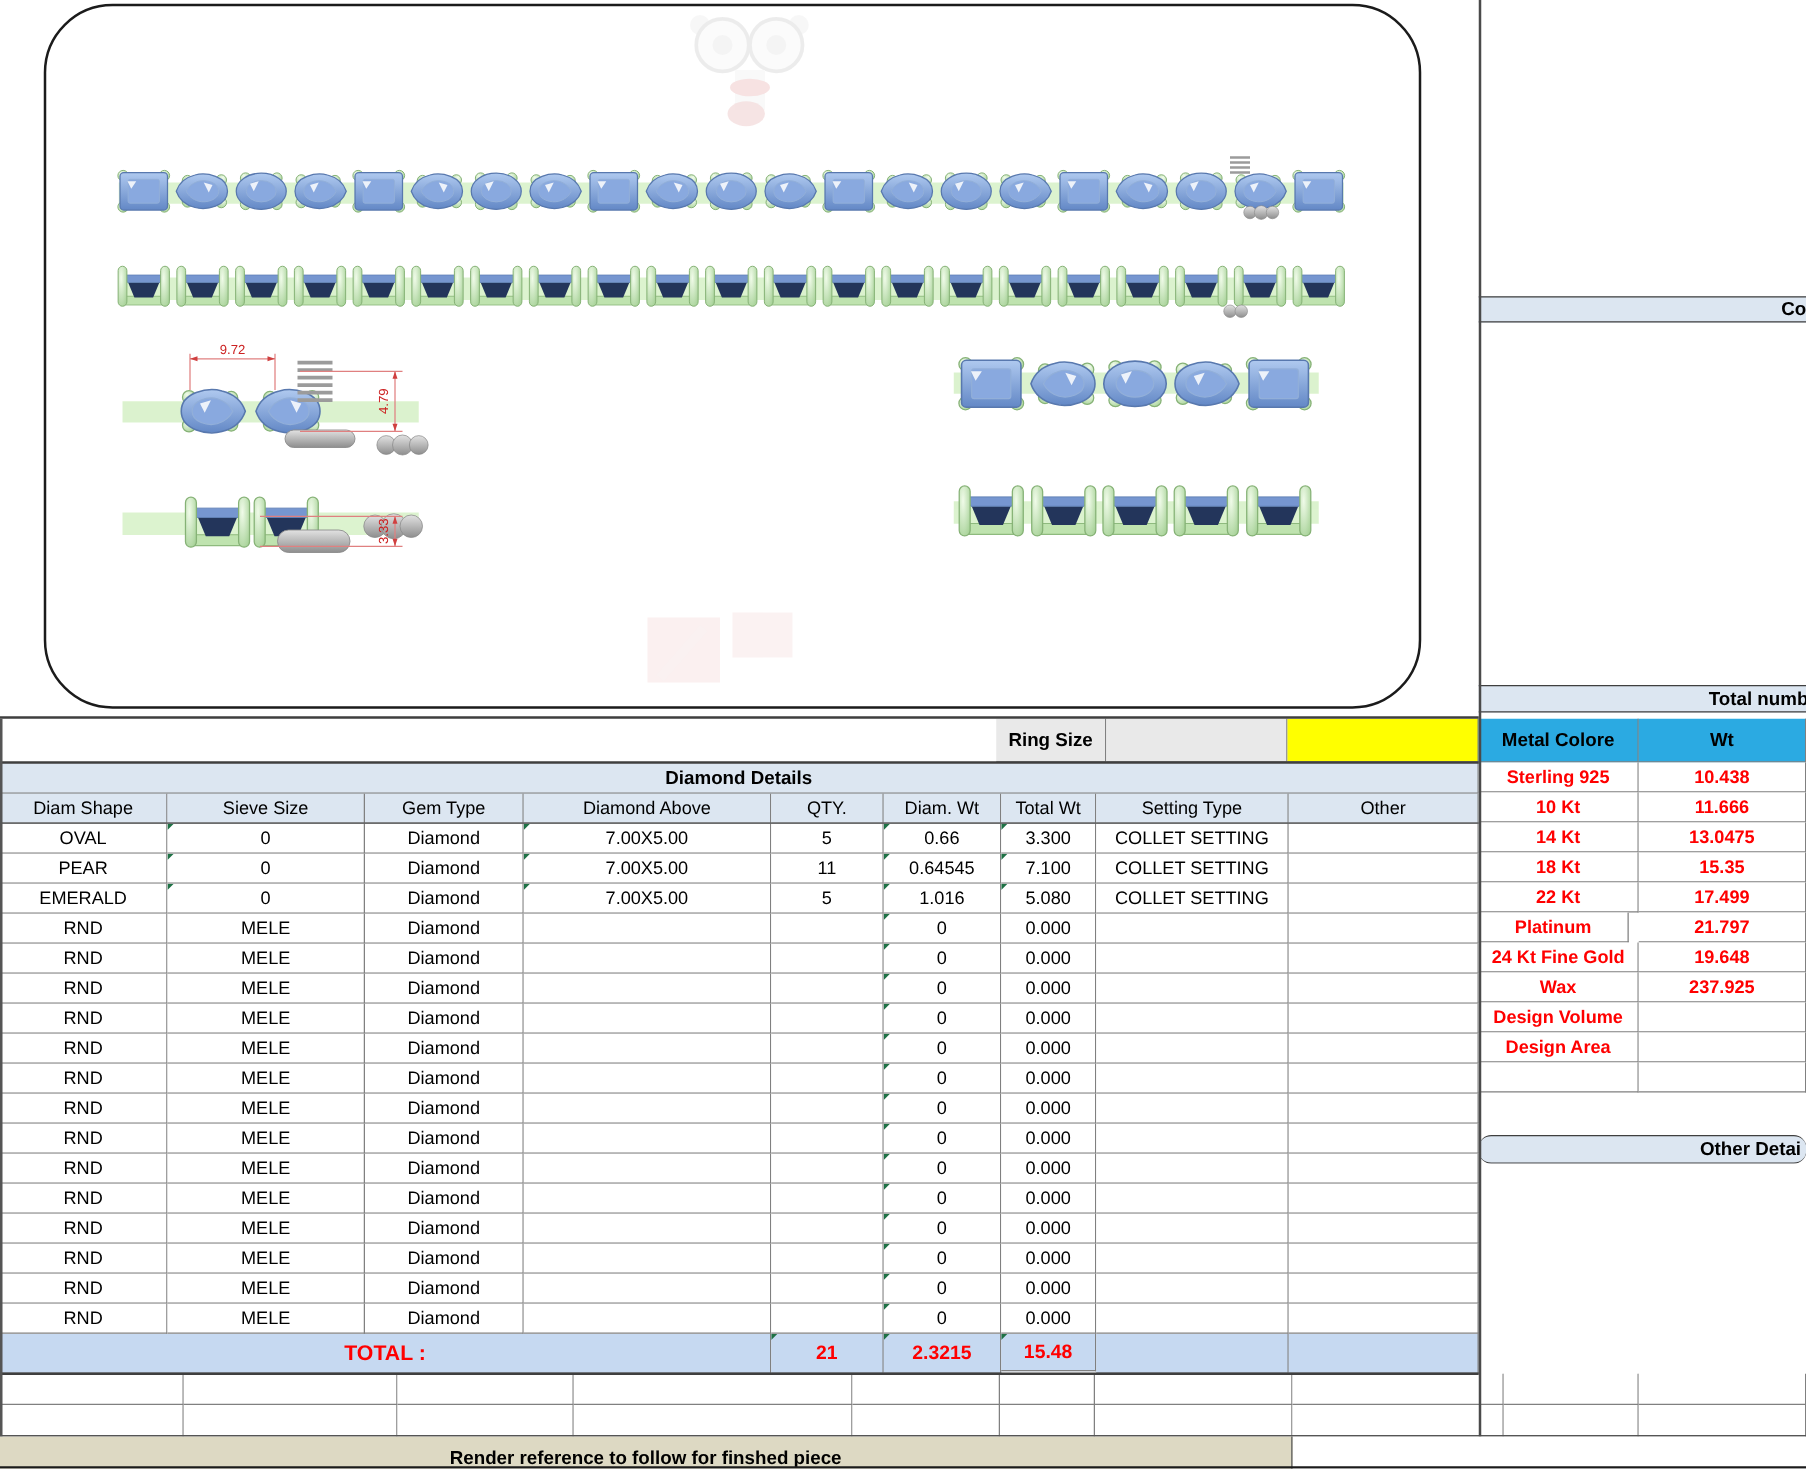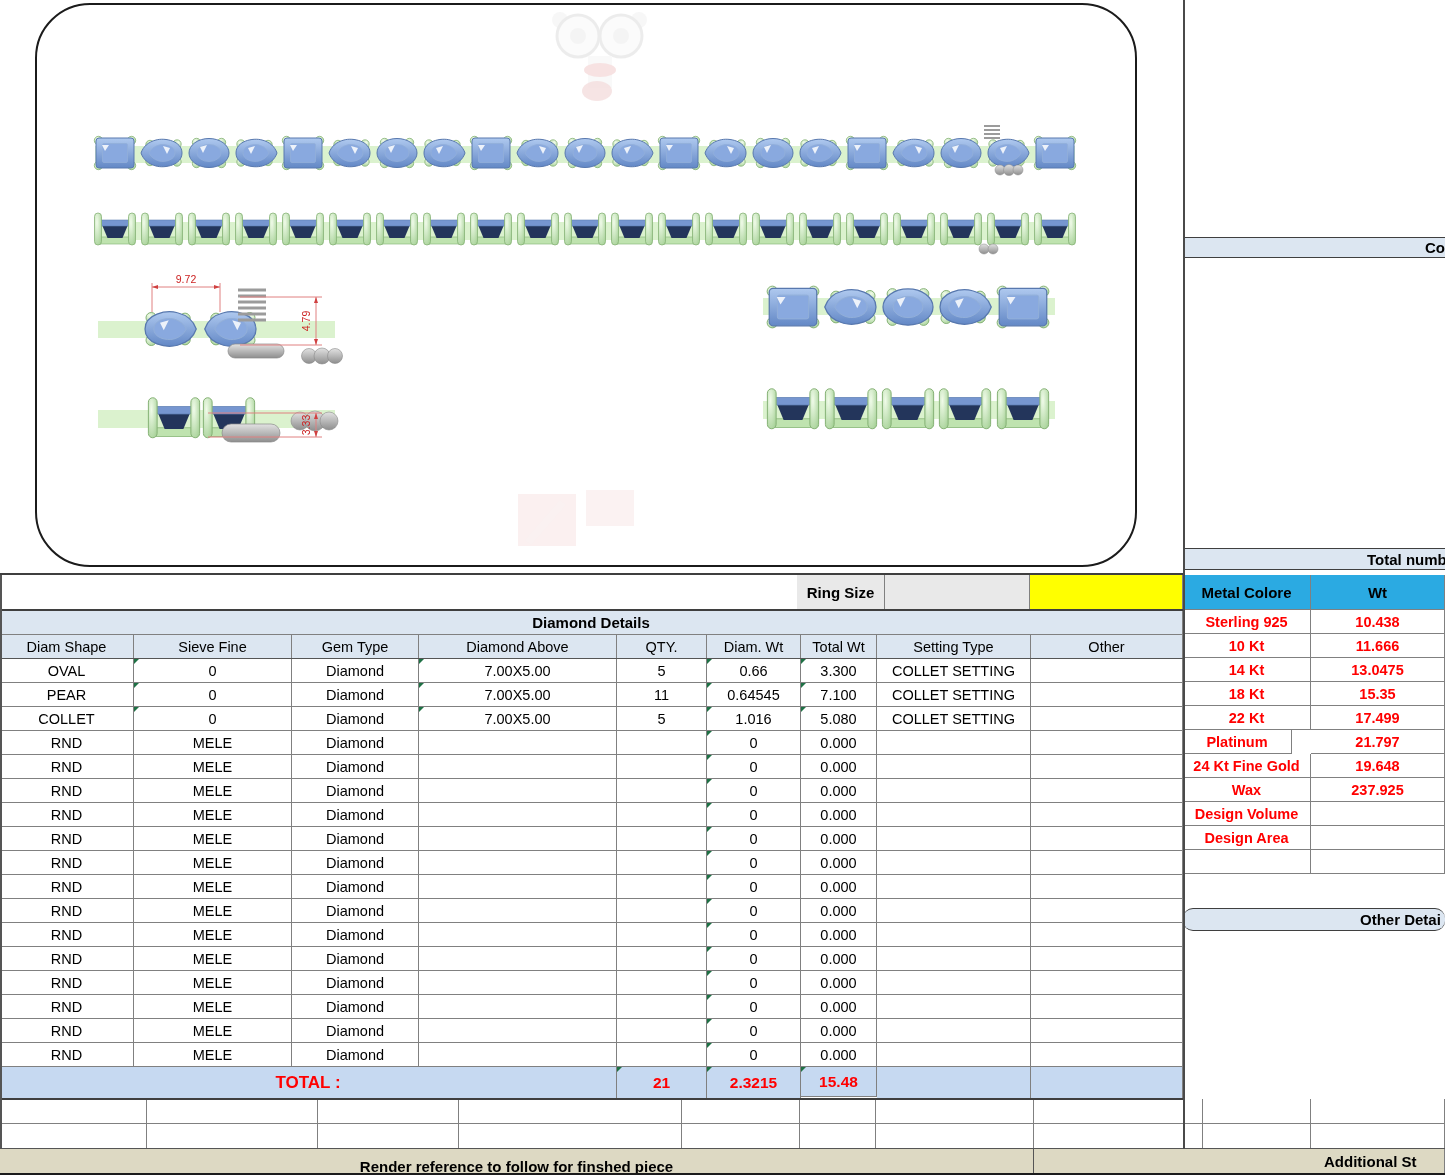--- a/index.html
+++ b/index.html
@@ -252,35 +252,32 @@
     <span style="margin-left:184px;">Total numb</span>
   </div>
   <div class="strip sheet" style="left:1183px;top:908px;width:262px;height:23px;border-radius:10px;">
     <span style="margin-left:177px;">Other Detai</span>
   </div>
 
   <div class="cell sheet" style="left:1183px;top:575px;width:128px;height:35px;background:#2BAAE2;font-weight:bold;font-size:15px;">Metal Colore</div>
   <div class="cell sheet" style="left:1311px;top:575px;width:134px;height:35px;background:#2BAAE2;font-weight:bold;font-size:15px;">Wt</div>
 
   <div class="cell sheet" style="left:0;top:1149px;width:1034px;height:36px;background:#DDD9C3;font-weight:bold;font-size:15px;border-right:1px solid #555;">Render reference to follow for finshed piece</div>
-  <div class="cell sheet" style="left:1034px;top:1149px;width:411px;height:26px;background:#DDD9C3;font-weight:bold;font-size:15px;justify-content:flex-start;">
-    <span style="margin-left:290px;">Additional St</span>
-  </div>
 
   <div class="line" style="left:0;top:573px;width:1183px;height:2px;"></div>
   <div class="line" style="left:0;top:608.5px;width:1183px;height:2px;"></div>
   <div class="line" style="left:0;top:657.5px;width:1183px;height:1.5px;background:#555;"></div>
   <div class="line" style="left:0;top:1097.5px;width:1183px;height:2px;"></div>
   <div class="line" style="left:0;top:1147.8px;width:1445px;height:1.5px;background:#555;"></div>
   <div class="line" style="left:0;top:1172.5px;width:1445px;height:2.5px;background:#1b1b1b;"></div>
   <div class="line" style="left:0;top:575px;width:1.5px;height:574px;background:#555;"></div>
   <div class="line" style="left:1183px;top:0;width:2px;height:1149px;background:#4a4a4a;"></div>
 
 <div class="cell sheet" style="left: 0px; top: 635px; width: 134px; height: 24px; background: rgb(220, 230, 241);">Diam Shape</div>
-    <div class="cell sheet" style="left: 134px; top: 635px; width: 158px; height: 24px; background: rgb(220, 230, 241);">Sieve Fine</div>
+    <div class="cell sheet" style="left: 134px; top: 635px; width: 158px; height: 24px; background: rgb(220, 230, 241);">Sieve Size</div>
     <div class="cell sheet" style="left: 292px; top: 635px; width: 127px; height: 24px; background: rgb(220, 230, 241);">Gem Type</div>
     <div class="cell sheet" style="left: 419px; top: 635px; width: 198px; height: 24px; background: rgb(220, 230, 241);">Diamond Above</div>
     <div class="cell sheet" style="left: 617px; top: 635px; width: 90px; height: 24px; background: rgb(220, 230, 241);">QTY.</div>
     <div class="cell sheet" style="left: 707px; top: 635px; width: 94px; height: 24px; background: rgb(220, 230, 241);">Diam. Wt</div>
     <div class="cell sheet" style="left: 801px; top: 635px; width: 76px; height: 24px; background: rgb(220, 230, 241);">Total Wt</div>
     <div class="cell sheet" style="left: 877px; top: 635px; width: 154px; height: 24px; background: rgb(220, 230, 241);">Setting Type</div>
     <div class="cell sheet" style="left: 1031px; top: 635px; width: 152px; height: 24px; background: rgb(220, 230, 241);">Other</div>
     <div class="cell sheet" style="left: 0px; top: 659px; width: 134px; height: 24px;">OVAL</div>
     <div class="cell sheet tri" style="left: 134px; top: 659px; width: 158px; height: 24px;">0</div>
     <div class="cell sheet" style="left: 292px; top: 659px; width: 127px; height: 24px;">Diamond</div>
@@ -292,21 +289,21 @@
     <div class="cell sheet" style="left: 1031px; top: 659px; width: 152px; height: 24px;"></div>
     <div class="cell sheet" style="left: 0px; top: 683px; width: 134px; height: 24px;">PEAR</div>
     <div class="cell sheet tri" style="left: 134px; top: 683px; width: 158px; height: 24px;">0</div>
     <div class="cell sheet" style="left: 292px; top: 683px; width: 127px; height: 24px;">Diamond</div>
     <div class="cell sheet tri" style="left: 419px; top: 683px; width: 198px; height: 24px;">7.00X5.00</div>
     <div class="cell sheet" style="left: 617px; top: 683px; width: 90px; height: 24px;">11</div>
     <div class="cell sheet tri" style="left: 707px; top: 683px; width: 94px; height: 24px;">0.64545</div>
     <div class="cell sheet tri" style="left: 801px; top: 683px; width: 76px; height: 24px;">7.100</div>
     <div class="cell sheet" style="left: 877px; top: 683px; width: 154px; height: 24px;">COLLET SETTING</div>
     <div class="cell sheet" style="left: 1031px; top: 683px; width: 152px; height: 24px;"></div>
-    <div class="cell sheet" style="left: 0px; top: 707px; width: 134px; height: 24px;">COLLET</div>
+    <div class="cell sheet" style="left: 0px; top: 707px; width: 134px; height: 24px;">EMERALD</div>
     <div class="cell sheet tri" style="left: 134px; top: 707px; width: 158px; height: 24px;">0</div>
     <div class="cell sheet" style="left: 292px; top: 707px; width: 127px; height: 24px;">Diamond</div>
     <div class="cell sheet tri" style="left: 419px; top: 707px; width: 198px; height: 24px;">7.00X5.00</div>
     <div class="cell sheet" style="left: 617px; top: 707px; width: 90px; height: 24px;">5</div>
     <div class="cell sheet tri" style="left: 707px; top: 707px; width: 94px; height: 24px;">1.016</div>
     <div class="cell sheet tri" style="left: 801px; top: 707px; width: 76px; height: 24px;">5.080</div>
     <div class="cell sheet" style="left: 877px; top: 707px; width: 154px; height: 24px;">COLLET SETTING</div>
     <div class="cell sheet" style="left: 1031px; top: 707px; width: 152px; height: 24px;"></div>
     <div class="cell sheet" style="left: 0px; top: 731px; width: 134px; height: 24px;">RND</div>
     <div class="cell sheet" style="left: 134px; top: 731px; width: 158px; height: 24px;">MELE</div>
@@ -437,21 +434,21 @@
     <div class="cell sheet redb" style="left: 1183px; top: 610px; width: 128px; height: 24px;">Sterling 925</div>
     <div class="cell sheet redb" style="left: 1311px; top: 610px; width: 134px; height: 24px;">10.438</div>
     <div class="cell sheet redb" style="left: 1183px; top: 634px; width: 128px; height: 24px;">10 Kt</div>
     <div class="cell sheet redb" style="left: 1311px; top: 634px; width: 134px; height: 24px;">11.666</div>
     <div class="cell sheet redb" style="left: 1183px; top: 658px; width: 128px; height: 24px;">14 Kt</div>
     <div class="cell sheet redb" style="left: 1311px; top: 658px; width: 134px; height: 24px;">13.0475</div>
     <div class="cell sheet redb" style="left: 1183px; top: 682px; width: 128px; height: 24px;">18 Kt</div>
     <div class="cell sheet redb" style="left: 1311px; top: 682px; width: 134px; height: 24px;">15.35</div>
     <div class="cell sheet redb" style="left: 1183px; top: 706px; width: 128px; height: 24px;">22 Kt</div>
     <div class="cell sheet redb" style="left: 1311px; top: 706px; width: 134px; height: 24px;">17.499</div>
-    <div class="cell sheet redb" style="left: 1183px; top: 730px; width: 109px; height: 24px;">Platinum</div>
+    <div class="cell sheet redb" style="left: 1183px; top: 730px; width: 120px; height: 24px;">Platinum</div>
     <div class="cell sheet redb" style="left: 1311px; top: 730px; width: 134px; height: 24px;">21.797</div>
     <div class="cell sheet redb" style="left: 1183px; top: 754px; width: 128px; height: 24px;">24 Kt Fine Gold</div>
     <div class="cell sheet redb" style="left: 1311px; top: 754px; width: 134px; height: 24px;">19.648</div>
     <div class="cell sheet redb" style="left: 1183px; top: 778px; width: 128px; height: 24px;">Wax</div>
     <div class="cell sheet redb" style="left: 1311px; top: 778px; width: 134px; height: 24px;">237.925</div>
     <div class="cell sheet redb" style="left: 1183px; top: 802px; width: 128px; height: 24px;">Design Volume</div>
     <div class="cell sheet redb" style="left: 1311px; top: 802px; width: 134px; height: 24px;"></div>
     <div class="cell sheet redb" style="left: 1183px; top: 826px; width: 128px; height: 24px;">Design Area</div>
     <div class="cell sheet redb" style="left: 1311px; top: 826px; width: 134px; height: 24px;"></div>
     <div class="cell sheet" style="left: 1183px; top: 850px; width: 128px; height: 24px;"></div>

